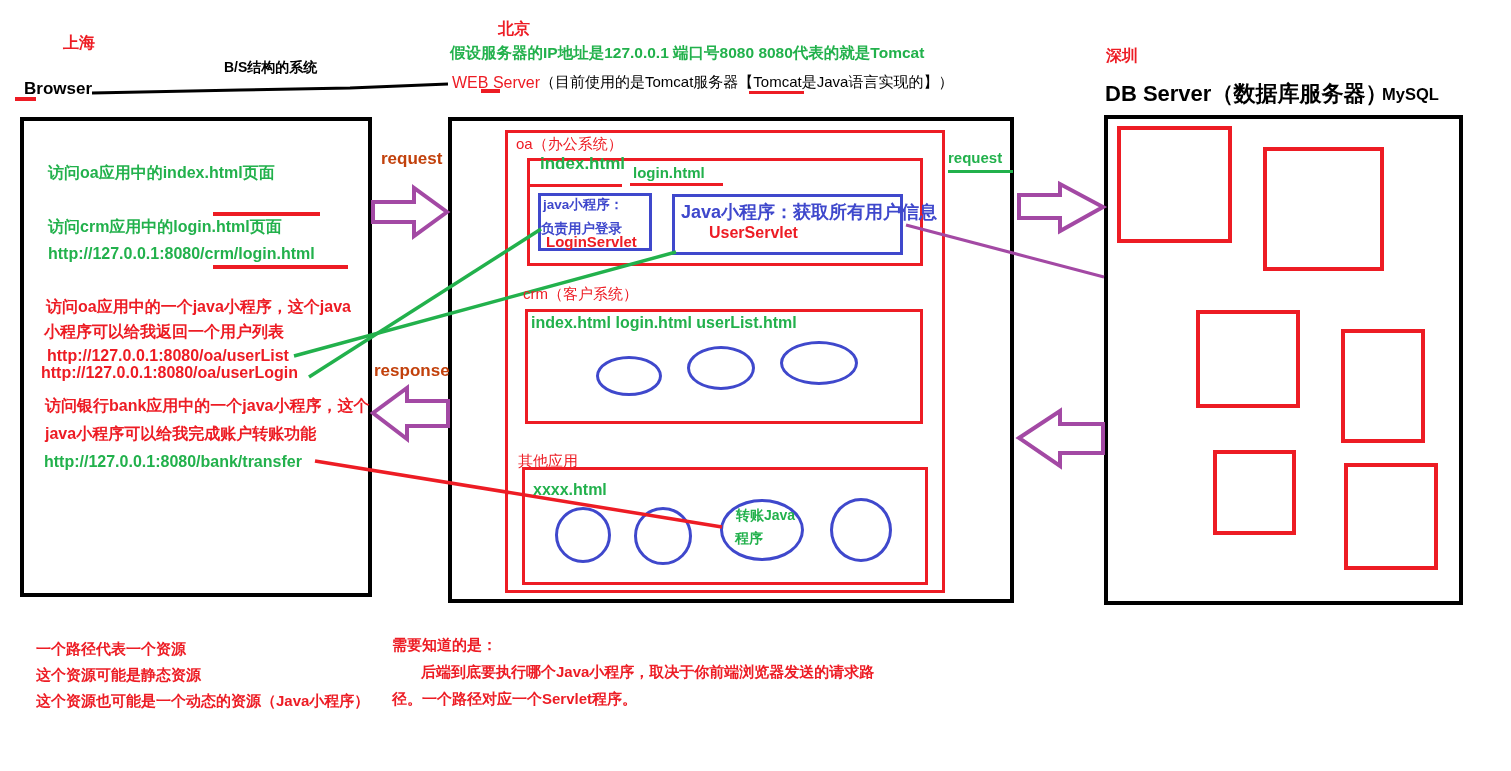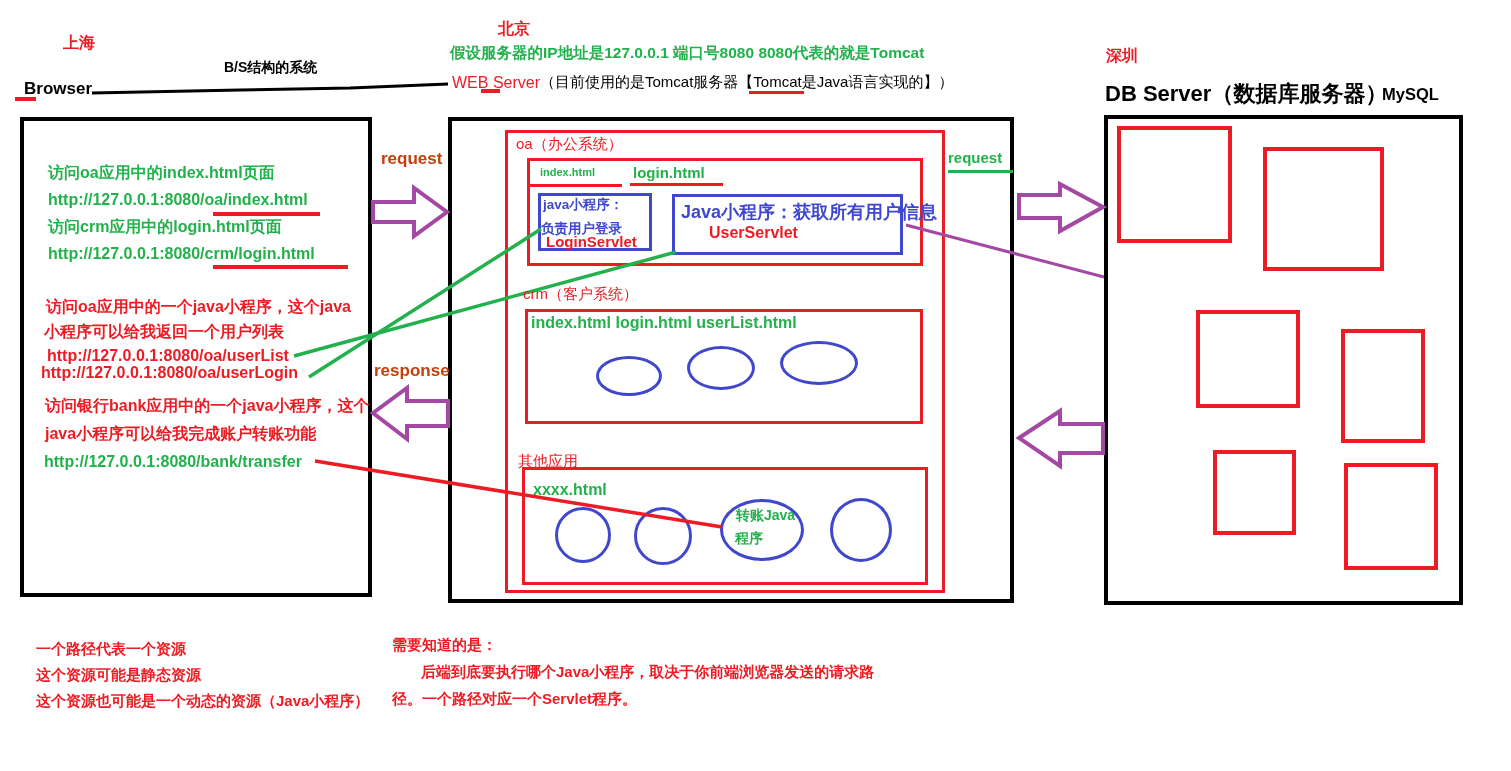--- a/index.html
+++ b/index.html
@@ -44,40 +44,39 @@
   <div class="t red" style="left:1106px;top:47px;font-size:16px">深圳</div>
   <div class="t blk" style="left:1105px;top:81px;font-size:22px">DB Server（数据库服务器）</div>
   <div class="t blk" style="left:1382px;top:85px;font-size:16.5px">MySQL</div>
 
   <div class="box" style="left:20px;top:117px;width:352px;height:480px"></div>
   <div class="box" style="left:448px;top:117px;width:566px;height:486px"></div>
   <div class="box" style="left:1104px;top:115px;width:359px;height:490px"></div>
   <div class="box rbox" style="left:505px;top:130px;width:440px;height:463px"></div>
 
   <div class="t green" style="left:48px;top:164px;font-size:16px">访问oa应用中的index.html页面</div>
-  <div class="t green" style="left:48px;top:191px;font-size:16px">http://127.0.0.1:8080/oa/index.html</div>
   <div class="ul" style="left:213px;top:212px;width:107px"></div>
   <div class="t green" style="left:48px;top:218px;font-size:16px">访问crm应用中的login.html页面</div>
   <div class="t green" style="left:48px;top:245px;font-size:16px">http://127.0.0.1:8080/crm/login.html</div>
   <div class="ul" style="left:213px;top:265px;width:135px"></div>
 
   <div class="t red" style="left:46px;top:298px;font-size:16px">访问oa应用中的一个java小程序，这个java</div>
   <div class="t red" style="left:44px;top:323px;font-size:16px">小程序可以给我返回一个用户列表</div>
   <div class="t red" style="left:47px;top:347px;font-size:16px">http://127.0.0.1:8080/oa/userList</div>
   <div class="t red" style="left:41px;top:364px;font-size:16px">http://127.0.0.1:8080/oa/userLogin</div>
   <div class="t red" style="left:45px;top:425px;font-size:16px">java小程序可以给我完成账户转账功能</div>
   <div class="t red" style="left:45px;top:397px;font-size:16px">访问银行bank应用中的一个java小程序，这个</div>
   <div class="t green" style="left:44px;top:453px;font-size:16px">http://127.0.0.1:8080/bank/transfer</div>
 
   <div class="t purple" style="left:381px;top:149px;font-size:17px">request</div>
   <div class="t purple" style="left:374px;top:361px;font-size:17px">response</div>
 
   <div class="t red reg" style="left:516px;top:135px;font-size:15px">oa（办公系统）</div>
   <div class="box rbox" style="left:527px;top:158px;width:396px;height:108px"></div>
-  <div class="t green" style="left:540px;top:166px;font-size:11px">index.html</div>
+  <div class="t green" style="left:540px;top:154px;font-size:17px">index.html</div>
   <div class="ul ul3" style="left:527px;top:184px;width:95px"></div>
   <div class="t green" style="left:633px;top:164px;font-size:15px">login.html</div>
   <div class="ul ul3" style="left:630px;top:183px;width:93px"></div>
 
   <div class="box bbox" style="left:538px;top:193px;width:114px;height:58px"></div>
   <div class="t blue" style="left:543px;top:197px;font-size:13.5px">java小程序：</div>
   <div class="t blue" style="left:541px;top:221px;font-size:13.5px">负责用户登录</div>
   <div class="t red" style="left:546px;top:233px;font-size:15px">LoginServlet</div>
 
   <div class="box bbox" style="left:672px;top:194px;width:231px;height:61px"></div>

